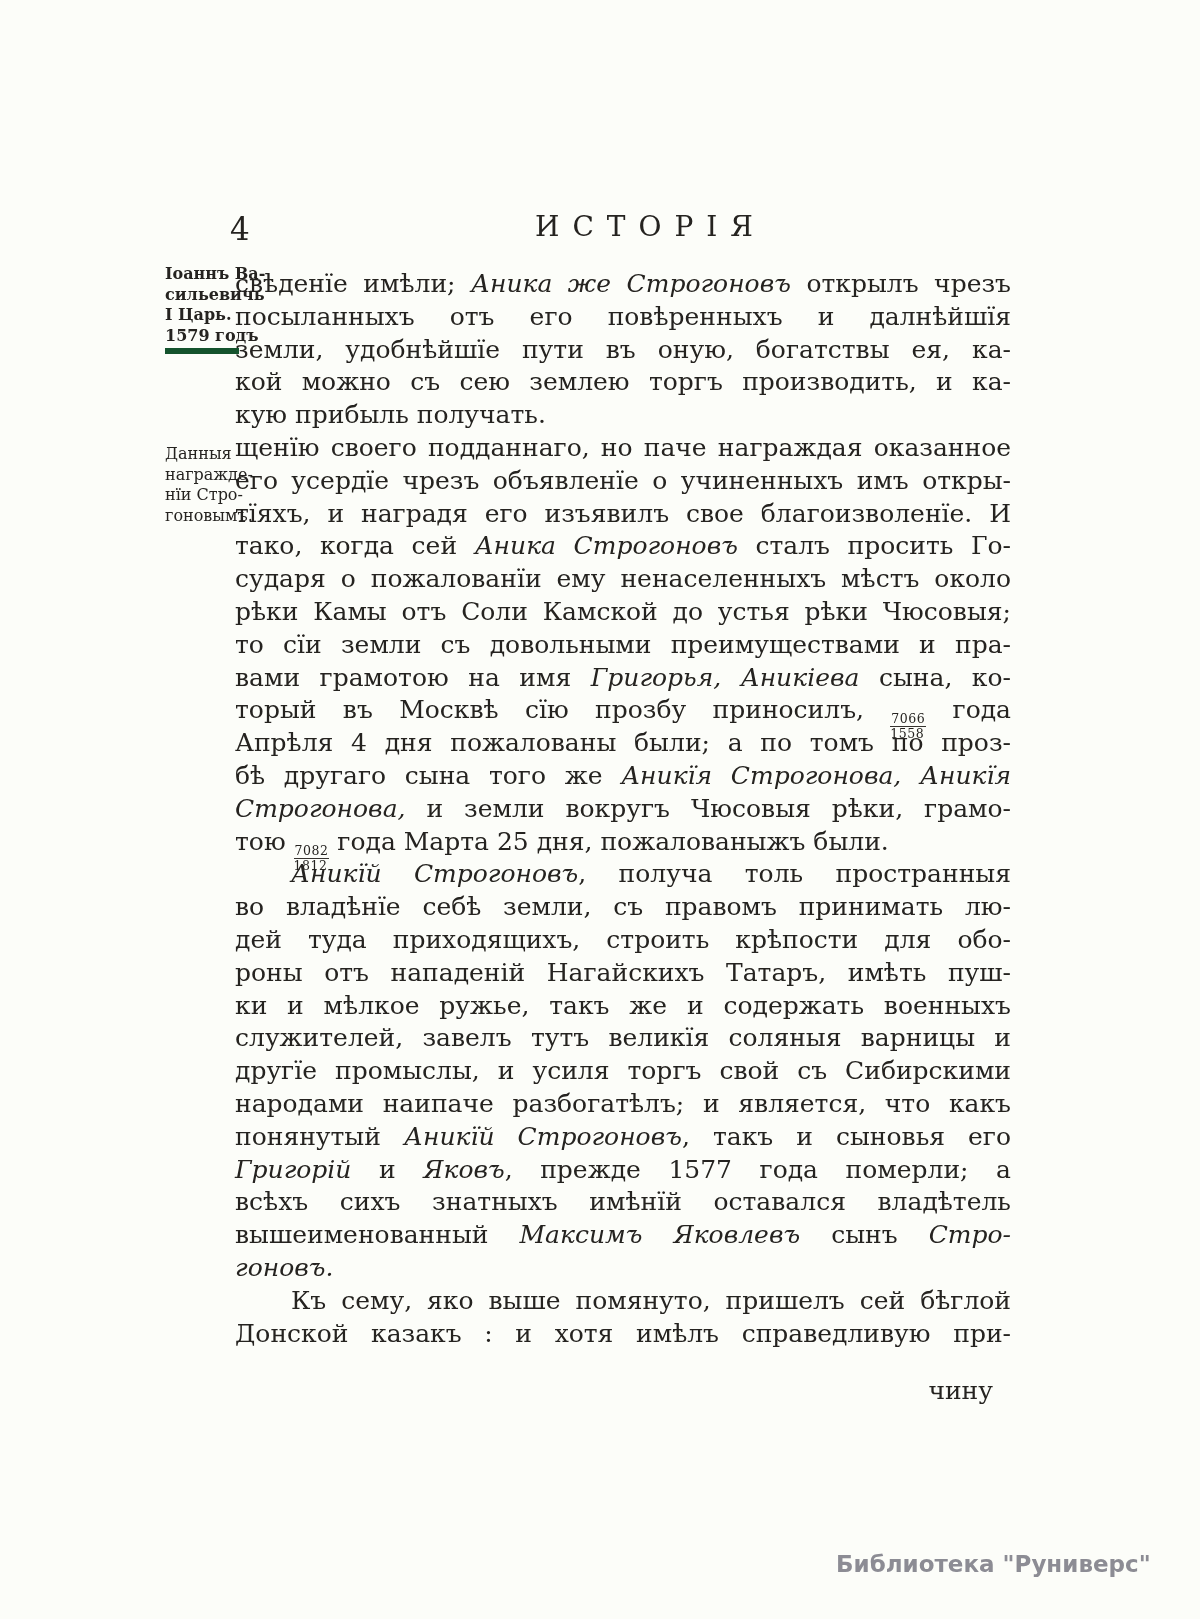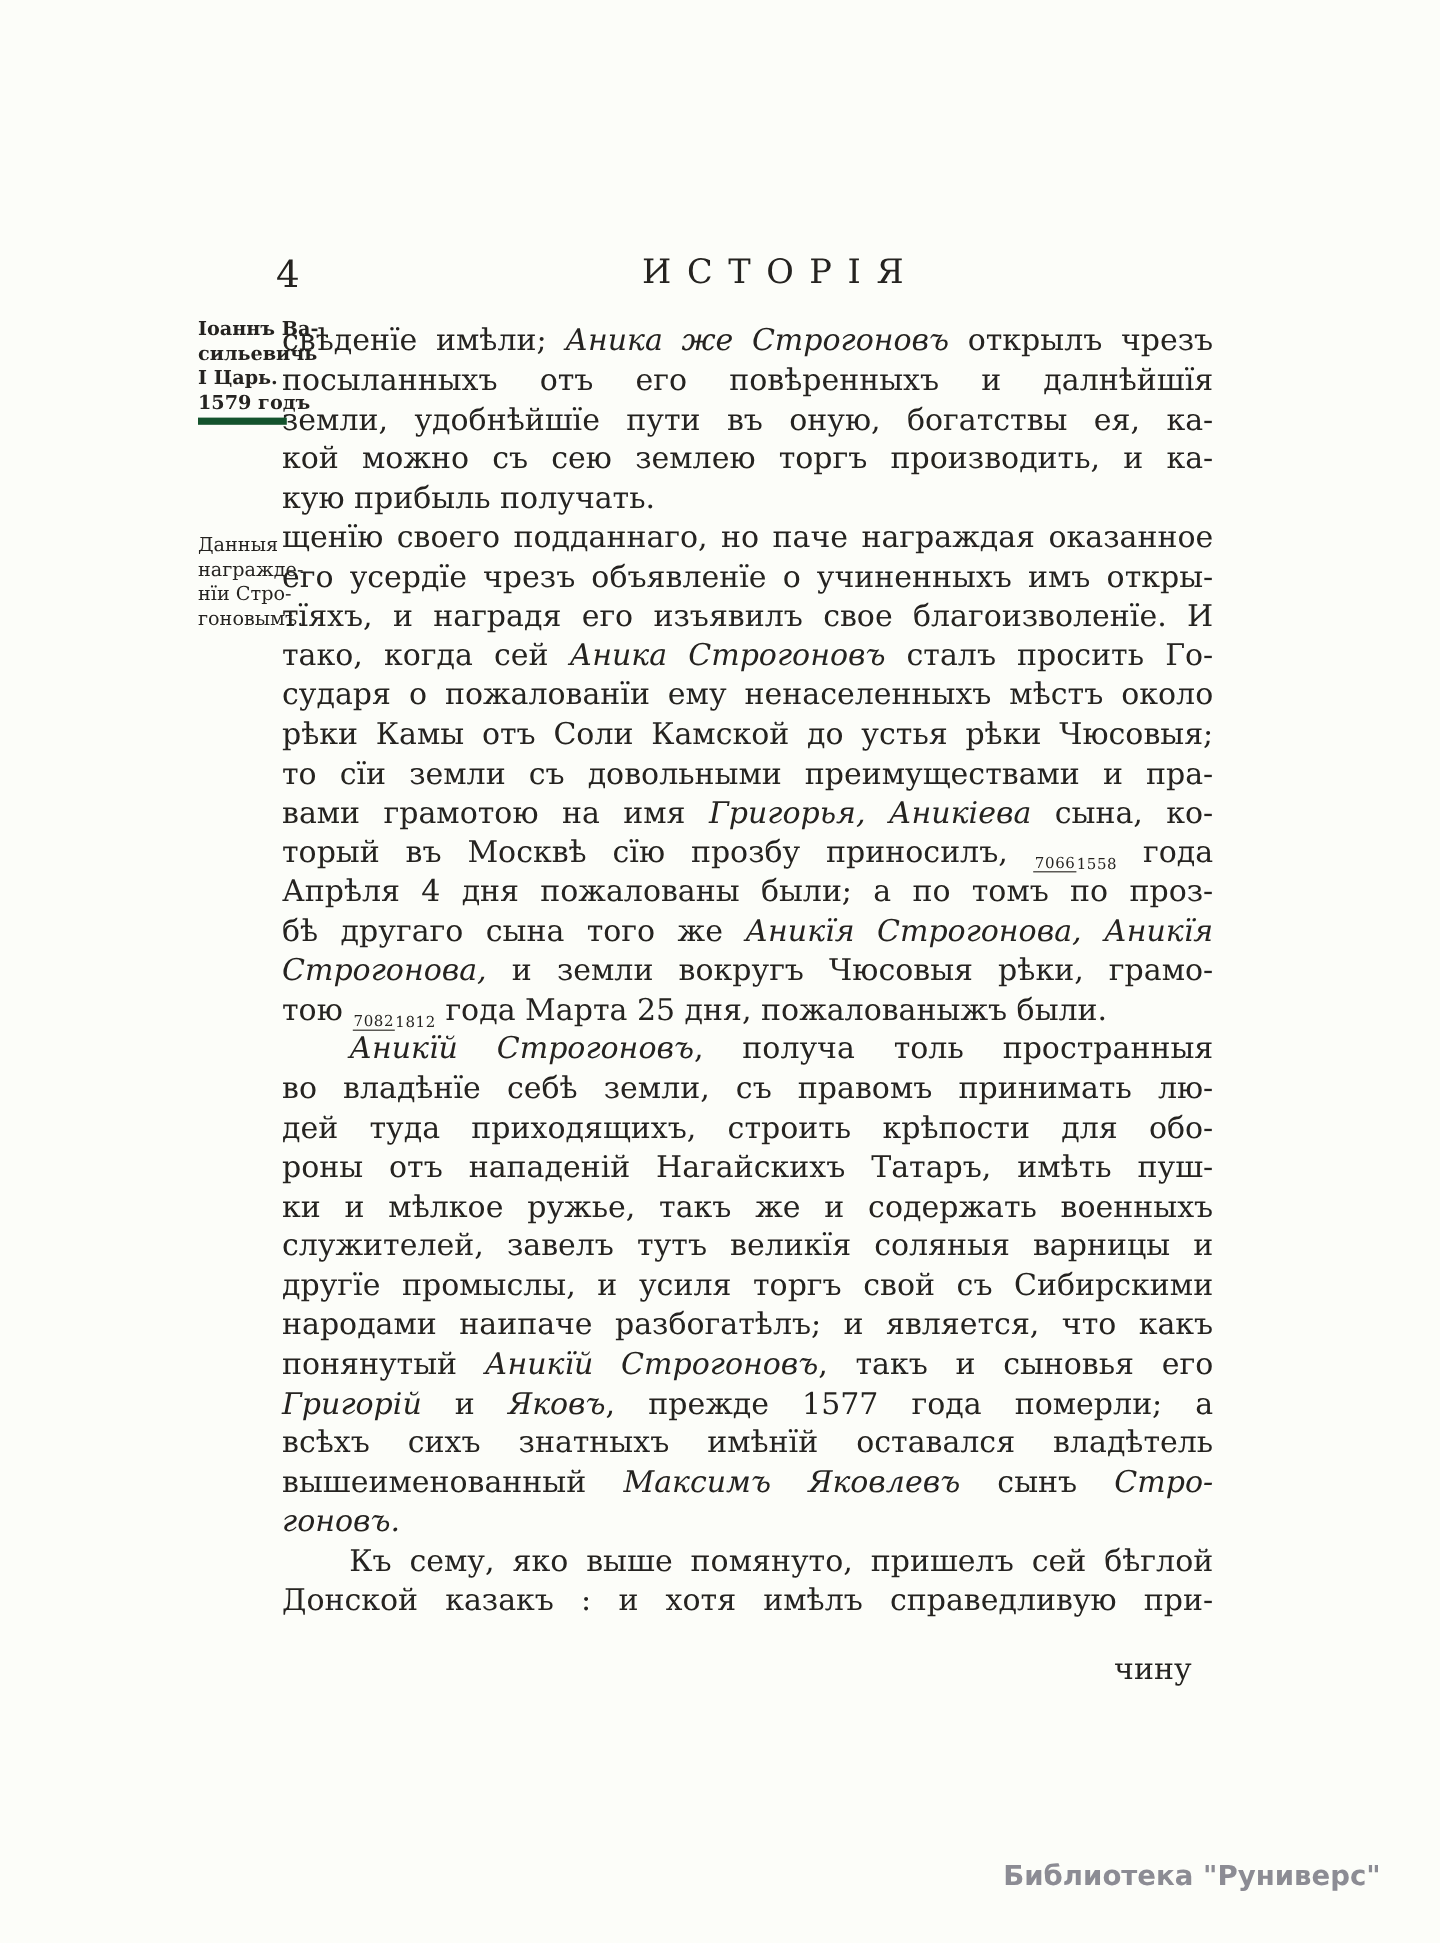--- a/index.html
+++ b/index.html
@@ -25,21 +25,21 @@
   }
   .line{
     height:32.8px; line-height:32.8px; font-size:25px;
     text-align:justify; text-align-last:justify;
     box-sizing:border-box; white-space:normal; overflow:visible;
   }
   .line.no-justify{ text-align:left; text-align-last:left; }
   .line.indent{ padding-left:56px; }
   .it{ font-style:italic; }
   .fraction{
-    display:inline-flex; flex-direction:row;
+    display:inline-flex; flex-direction:column;
     vertical-align:-5px; font-size:12.5px; line-height:12px;
     text-align:center; letter-spacing:0.5px;
   }
   .fraction .ftop{ border-bottom:1.5px solid #35322e; padding:0 1px 1px 1px; }
   .fraction .fbot{ padding-top:1px; }
   .margin-note{
     position:absolute; left:165px; width:72px;
     font-size:16px; line-height:20.5px;
   }
   .margin-note div{ white-space:nowrap; }

